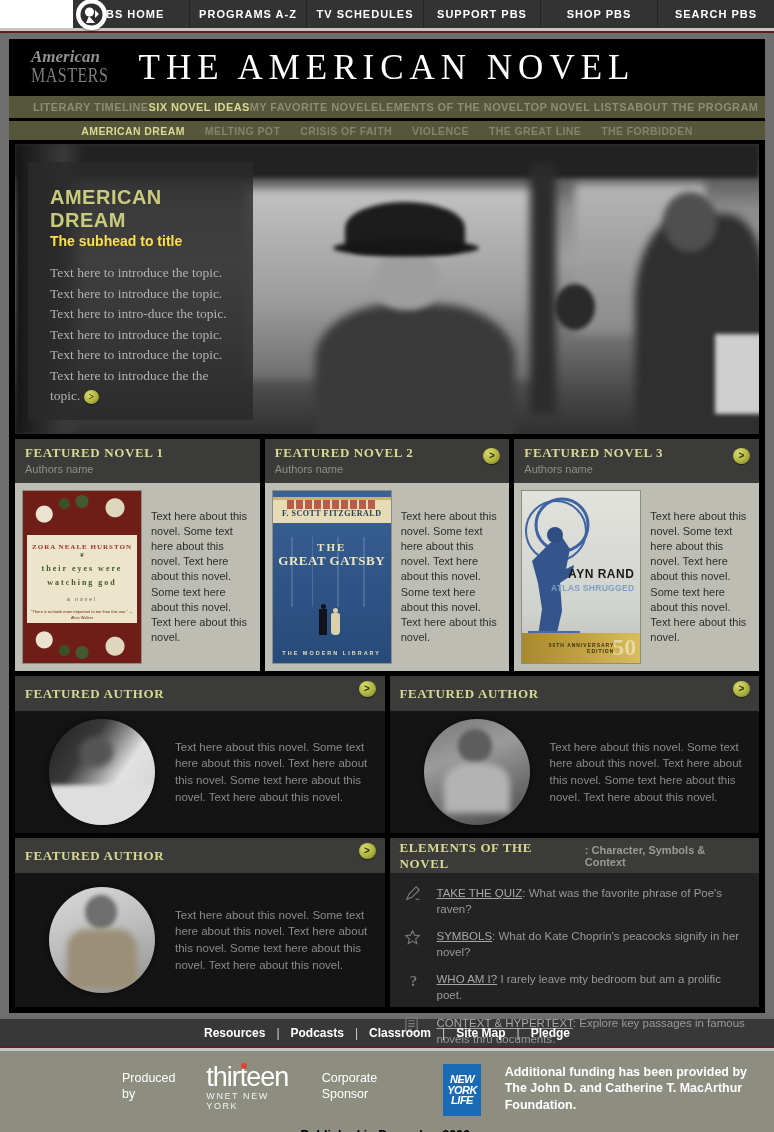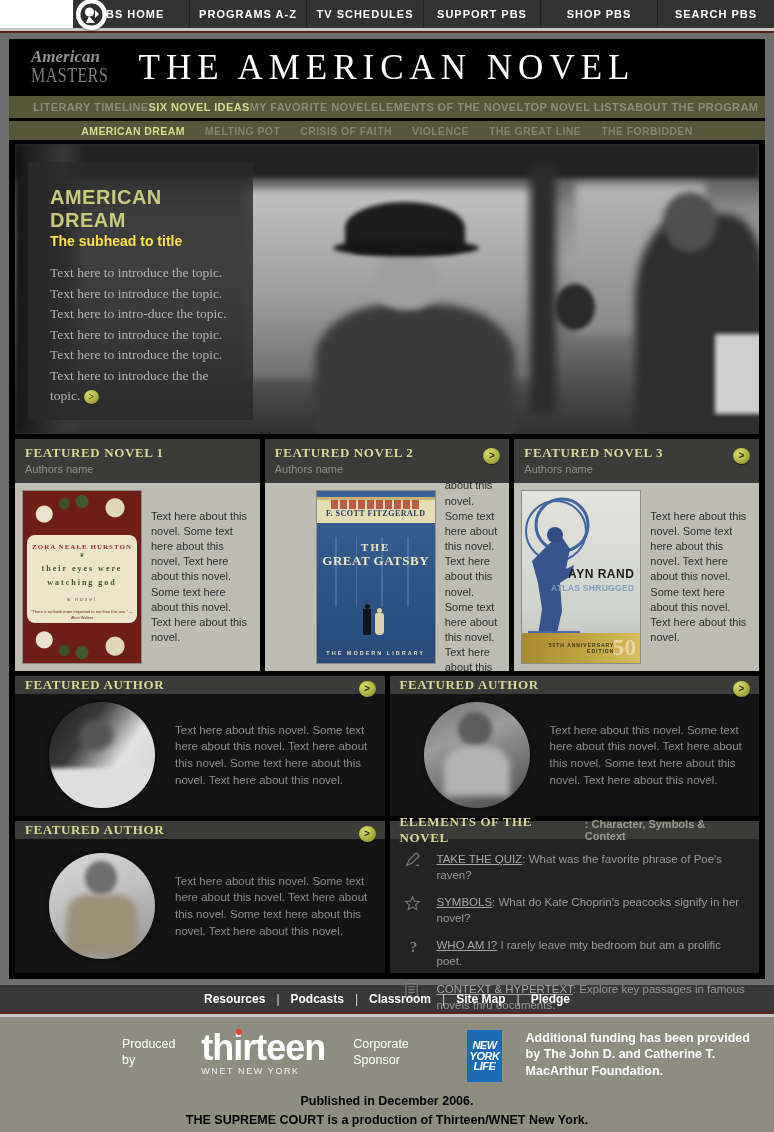--- a/index.html
+++ b/index.html
@@ -72,50 +72,50 @@
   .arrow-btn::before { content:">"; }
 
   
   .row { display:flex; gap:5px; margin:5px 6px 0; }
   .card { flex:1; min-width:0; }
   .card-head { position:relative; background:#3b3b39; padding:6px 10px 8px; }
   .card-head .ch-title { font-family:"Liberation Serif", serif; font-weight:bold;
     color:#d8d993; font-size:13px; letter-spacing:.6px; }
   .card-head .ch-sub { color:#8f8f87; font-size:11px; margin-top:2px; }
   .card-head .arrow-btn { position:absolute; right:9px; top:9px; width:17px; height:16px; line-height:16px; }
-  .slim .card-head { padding:6px 10px; height:18px; display:flex; align-items:center; }
+  .slim .card-head { padding:6px 10px; height:35px; display:flex; align-items:center; }
   .slim .card-head .arrow-btn { top:5px; }
 
   .novel-body { background:#bdbdb4; height:188px; padding:8px; display:flex; gap:10px; }
   .novel-text { align-self:center; font-size:11px; color:#2d2d2d; line-height:1.38; }
 
   .cover { position:relative; width:118px; height:172px; flex-shrink:0; overflow:hidden;
     box-shadow:0 0 0 1px rgba(0,0,0,.25); cursor:pointer; }
 
   
   .cover1 { background:#6f1d17; }
   .c1-fl { position:absolute; left:0; width:100%; height:42px;
     background:
      radial-gradient(circle at 18% 55%, #e9e3cf 0 8px, rgba(0,0,0,0) 9px),
      radial-gradient(circle at 78% 40%, #ded6bd 0 9px, rgba(0,0,0,0) 10px),
      radial-gradient(circle at 50% 25%, #44592f 0 6px, rgba(0,0,0,0) 7px),
      radial-gradient(circle at 35% 30%, #3c512a 0 5px, rgba(0,0,0,0) 6px); }
   .c1-fl.top { top:0; } .c1-fl.bot { bottom:0; transform:scaleY(-1); }
   .c1-panel { position:absolute; left:4px; right:4px; top:44px; bottom:40px;
-    background:#ece4cb; border-radius:8px; text-align:center; padding:8px 4px 20px; }
+    background:#ece4cb; border-radius:0; text-align:center; padding:8px 4px 20px; }
   .c1-author { color:#a03228; font-family:"Liberation Serif", serif; font-weight:bold;
     font-size:7px; letter-spacing:1px; }
   .c1-orn { color:#44592f; font-size:6px; line-height:1.4; }
   .c1-title { color:#44592f; font-family:"Liberation Serif", serif; font-weight:bold;
     font-size:8px; letter-spacing:2px; line-height:1.7; margin-top:3px; }
   .c1-sub { color:#5a5a4a; font-size:5px; letter-spacing:2px; margin-top:6px; }
   .c1-blurb { color:#6a2a20; font-size:4px; margin-top:7px; line-height:1.5; }
 
   
-  .cover2 { background:linear-gradient(180deg,#3b6295 0%,#2e5486 55%,#274a79 100%);margin-left:44px; }
+  .cover2 { background:linear-gradient(180deg,#3b6295 0%,#2e5486 55%,#274a79 100%); }
   .c2-band { position:absolute; top:6px; left:0; right:0; height:26px; background:#e7ddb4;
     border-top:3px solid #c8b27a; text-align:center; padding-top:9px; }
   .c2-stamp { position:absolute; top:0; left:14px; right:14px; height:9px;
     background:repeating-linear-gradient(90deg,#b23a2c 0 7px, #e7ddb4 7px 9px); opacity:.8; }
   .c2-author { color:#243d63; font-family:"Liberation Serif", serif; font-weight:bold; font-size:8px; letter-spacing:.5px; }
   .c2-city { position:absolute; left:8px; top:46px; right:8px; height:70px; opacity:.35;
     background:
       linear-gradient(90deg, rgba(0,0,0,0) 0 10%, #7b9cc4 10% 12%, rgba(0,0,0,0) 12% 30%, #7b9cc4 30% 31%, rgba(0,0,0,0) 31% 55%, #7b9cc4 55% 57%, rgba(0,0,0,0) 57% 80%, #7b9cc4 80% 82%, rgba(0,0,0,0) 82%); }
   .c2-title { position:absolute; top:50px; left:0; right:0; text-align:center;
     color:#efe6bd; font-family:"Liberation Serif", serif; font-weight:bold; line-height:1.15; }
@@ -171,21 +171,21 @@
   .el-link { color:#a6a6a6; text-decoration:underline; cursor:pointer; }
 
   
   .footer-links { height:27px; margin-top:5px; background:#383838; display:flex;
     align-items:center; justify-content:center; gap:11px; }
   .footer-links .flink { color:#fff; font-size:12px; font-weight:bold; cursor:pointer; }
   .footer-links .fdiv { color:#cfcfcf; font-size:12px; }
   .sponsor { background:#8d8d80; padding:13px 12px 10px; display:flex; align-items:flex-start; color:#fff; }
   .produced { margin-left:110px; font-size:12.5px; line-height:1.3; margin-top:6px; }
   .thirteen-wrap { margin-left:22px; text-align:left; cursor:pointer; }
-  .thirteen { position:relative; font-size:36px; font-weight:bold; letter-spacing:-1px; line-height:1;text-align:center; }
+  .thirteen { position:relative; font-size:27px; font-weight:normal; letter-spacing:-1px; line-height:1; }
   .thirteen-dot { position:absolute; left:35px; top:-1px; width:6px; height:6px; border-radius:50%; background:#e8402f; }
   .wnet { font-size:9px; letter-spacing:1.6px; margin-top:0; color:#f2f2f2; }
   .corporate { margin-left:28px; font-size:12.5px; line-height:1.3; margin-top:6px; }
   .nyl-box { margin-left:28px; width:42px; height:52px; background:#1a6ab5; display:flex;
     flex-direction:column; align-items:center; justify-content:center; cursor:pointer; }
   .nyl-line { color:#fff; font-size:11px; font-weight:bold; font-style:italic; line-height:.95; letter-spacing:-.5px; }
   .funding { margin-left:24px; width:290px; font-size:12.5px; font-weight:bold; line-height:1.3; }
   .legal { background:#8d8d80; text-align:center; color:#000; font-size:12.5px; font-weight:bold;
     line-height:1.5; padding-bottom:14px; }
 </style>

